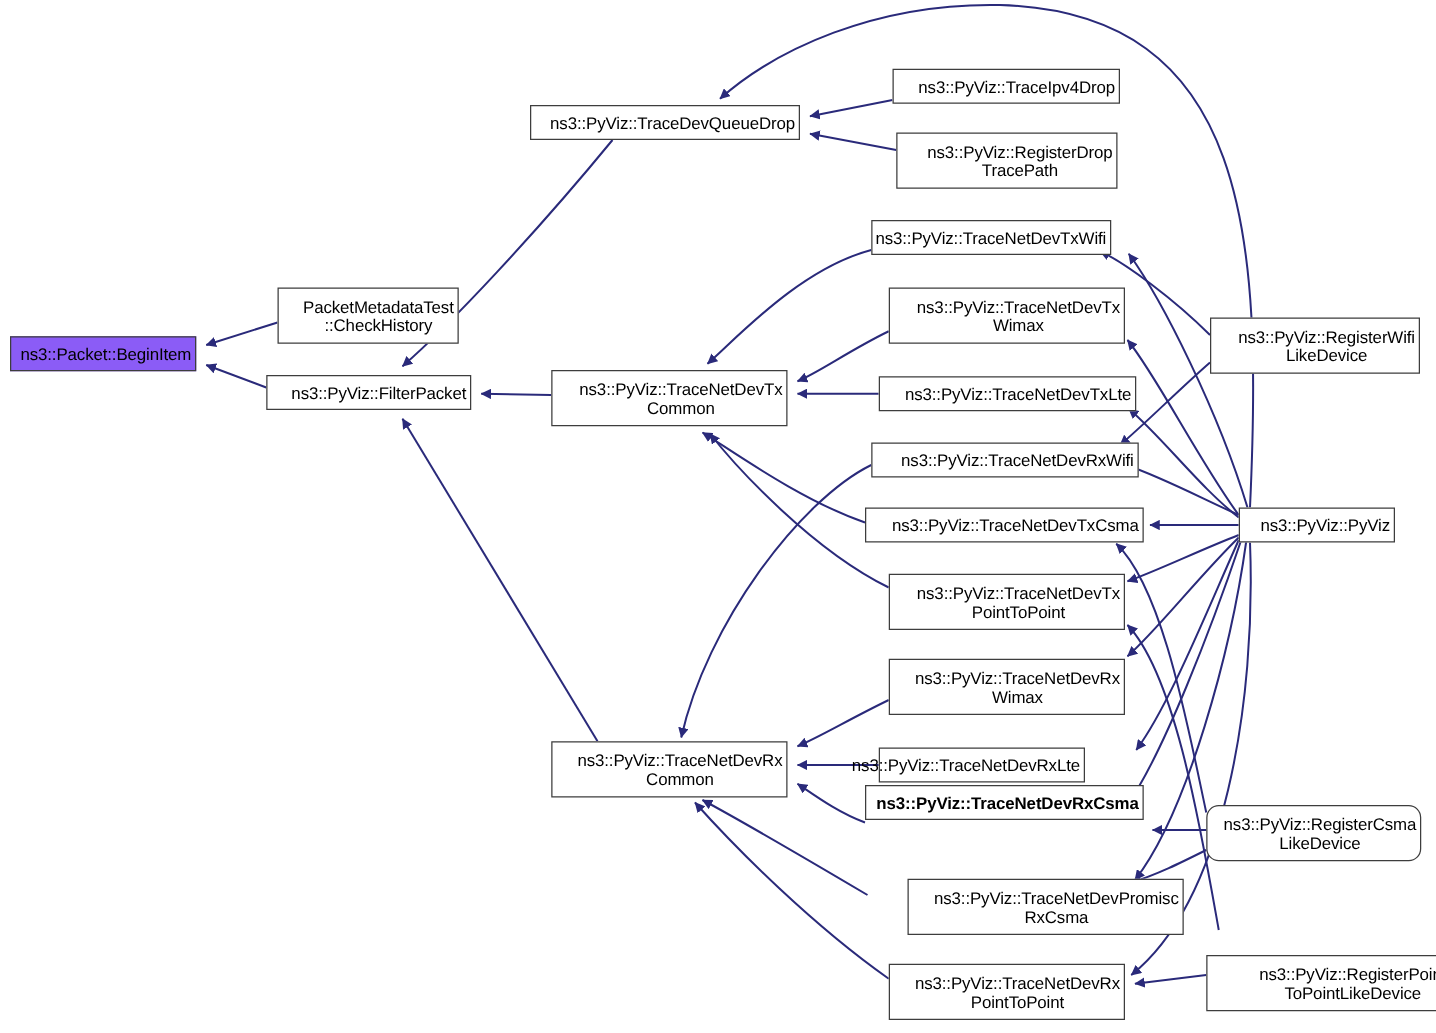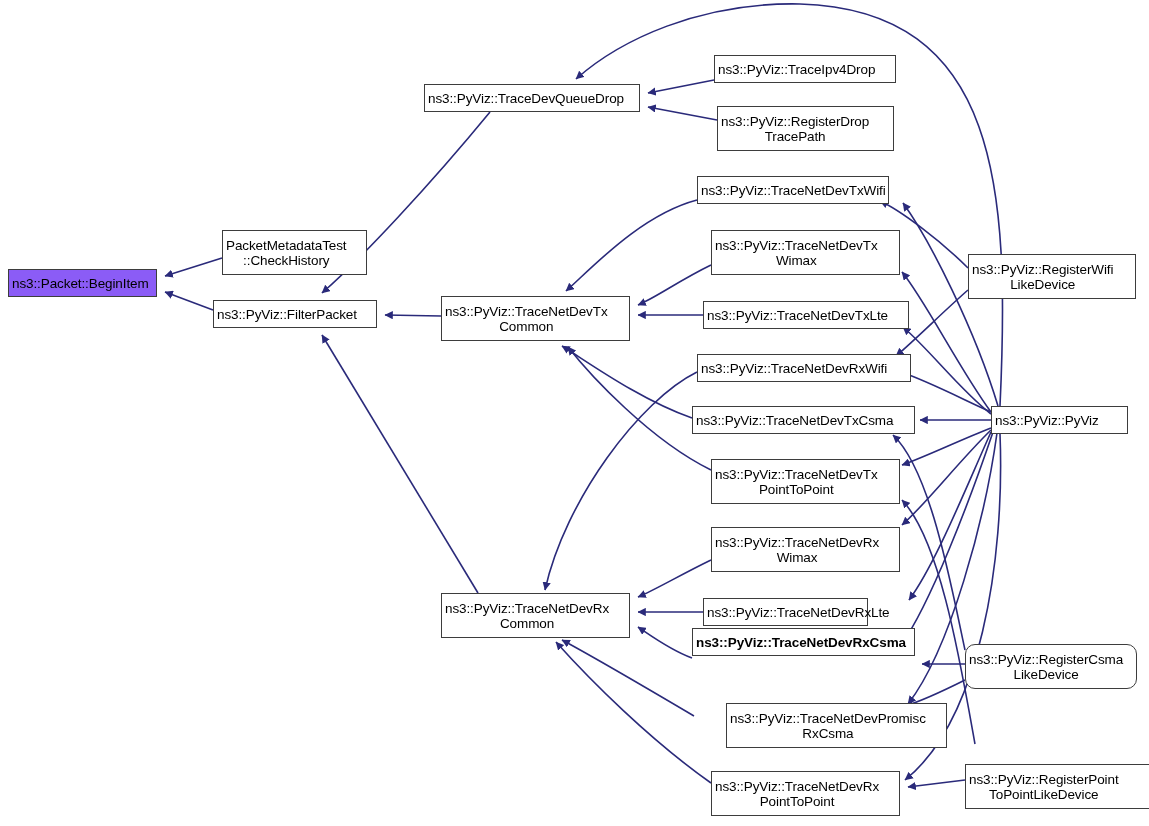--- a/index.html
+++ b/index.html
@@ -24,21 +24,21 @@
     height: 826px;
     pointer-events: none;
   }
   .node {
     position: absolute;
     box-sizing: border-box;
     border: 1px solid #3d3d3d;
     background: #ffffff;
     display: flex;
     align-items: center;
-    justify-content: flex-start;
+    justify-content: flex-end;
     text-align: center;
     font-size: 13.5px;
     line-height: 15px;
     color: #000000;
     letter-spacing: -0.1px;
     white-space: pre-line;
     padding: 0 3px;
   }
   .node.highlight {
     background: #8b5cf6;
@@ -161,20 +161,20 @@
       <div class="node" style="left: 441px; top: 593px; width: 189px; height: 45px;"><span class="label">ns3::PyViz::TraceNetDevRx
 Common</span></div>
       <div class="node" style="left: 703px; top: 598px; width: 165px; height: 28px;"><span class="label">ns3::PyViz::TraceNetDevRxLte</span></div>
       <div class="node" style="left: 692px; top: 628px; width: 223px; height: 28px; font-weight: bold;"><span class="label">ns3::PyViz::TraceNetDevRxCsma</span></div>
       <div class="node" style="left: 726px; top: 703px; width: 221px; height: 45px;"><span class="label">ns3::PyViz::TraceNetDevPromisc
 RxCsma</span></div>
       <div class="node" style="left: 711px; top: 771px; width: 189px; height: 45px;"><span class="label">ns3::PyViz::TraceNetDevRx
 PointToPoint</span></div>
       <div class="node" style="left: 968px; top: 254px; width: 168px; height: 45px;"><span class="label">ns3::PyViz::RegisterWifi
 LikeDevice</span></div>
-      <div class="node" style="left: 991px; top: 406px; width: 137px; height: 28px;"><span class="label">ns3::PyViz::PyViz</span></div>
+      <div class="node" style="left: 991px; top: 406px; width: 125px; height: 28px;"><span class="label">ns3::PyViz::PyViz</span></div>
       <div class="node" style="left: 965px; top: 644px; width: 172px; height: 45px; border-radius: 10px;"><span class="label">ns3::PyViz::RegisterCsma
 LikeDevice</span></div>
       <div class="node" style="left: 965px; top: 744px; width: 196px; height: 45px; margin-top: 20px;"><span class="label">ns3::PyViz::RegisterPoint
 ToPointLikeDevice</span></div>
     </div>
 
 </div>
 
 </body></html>

